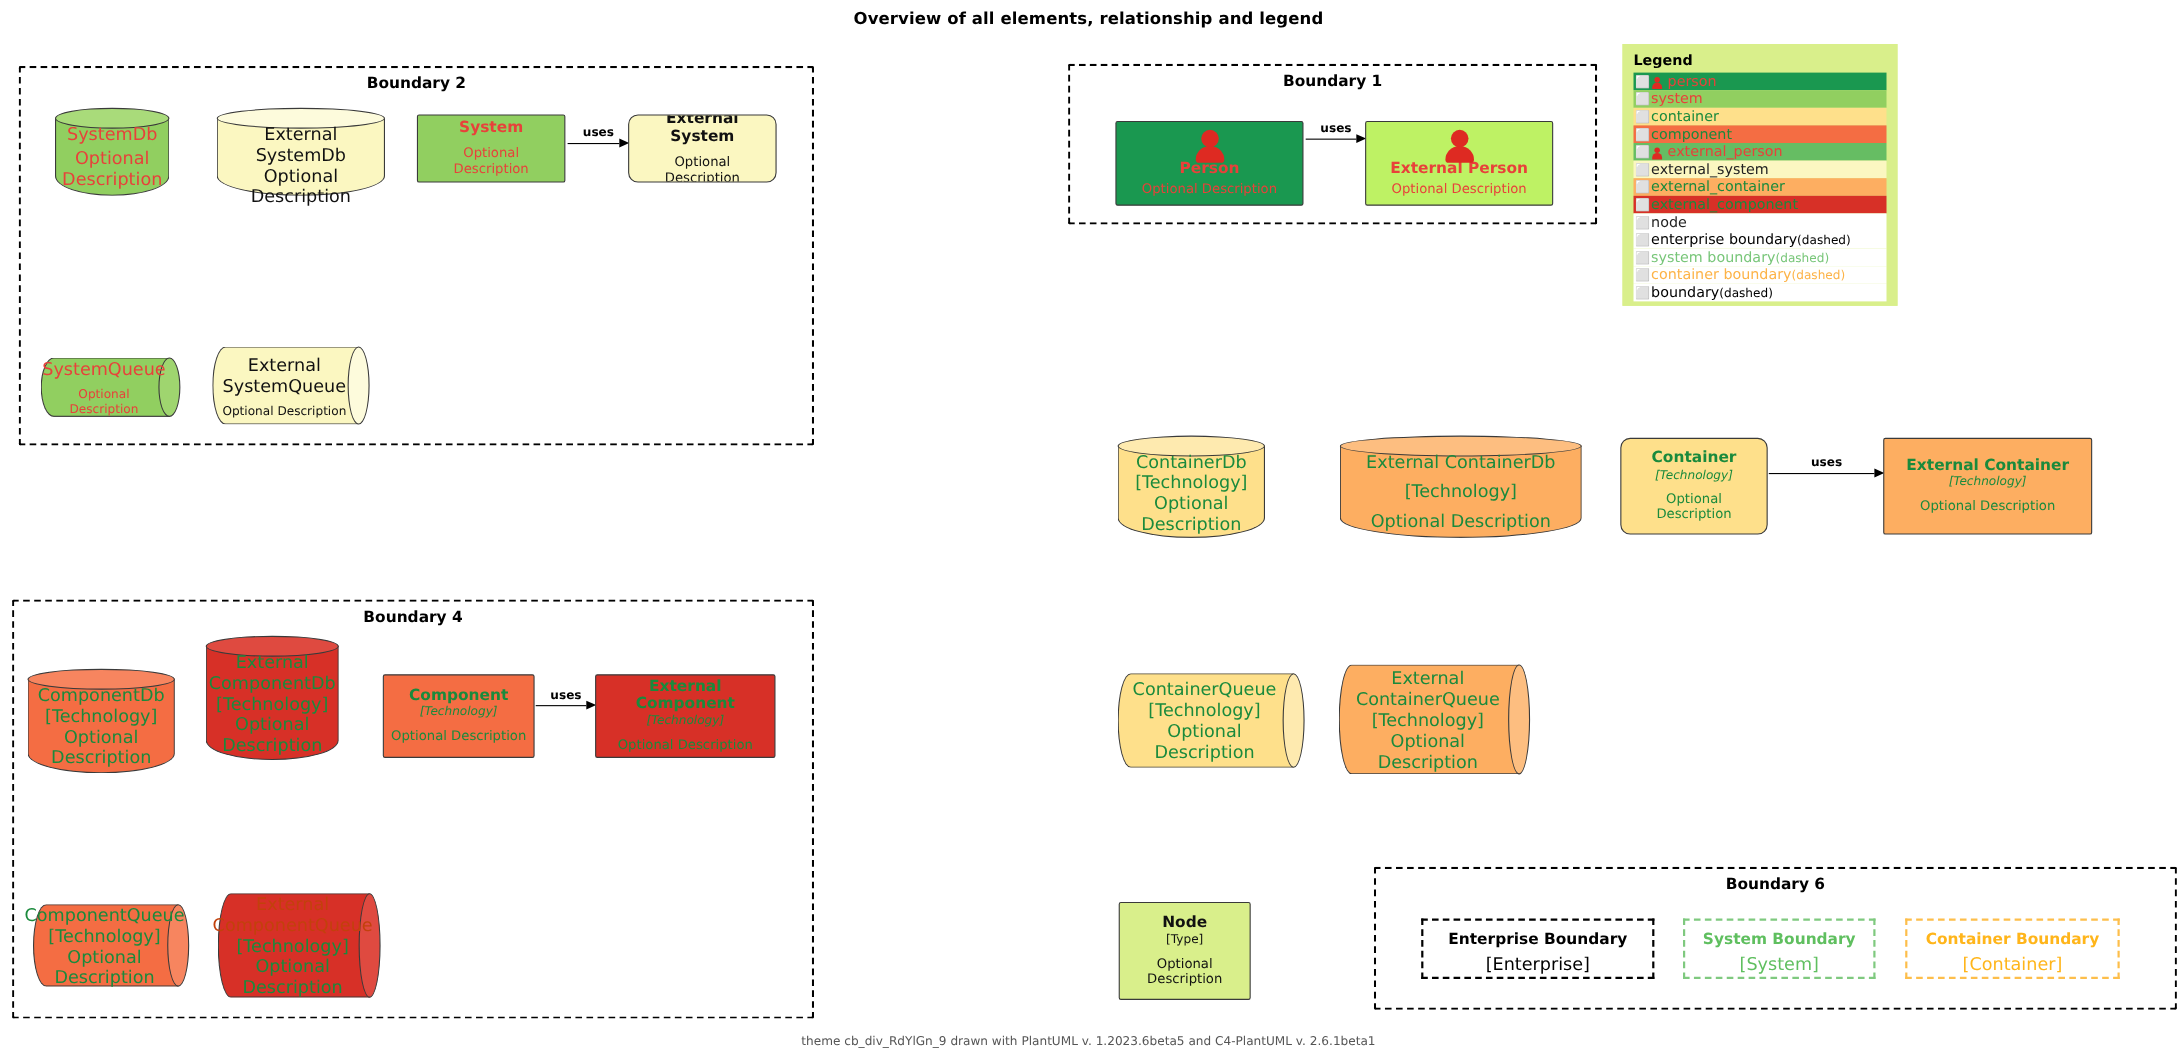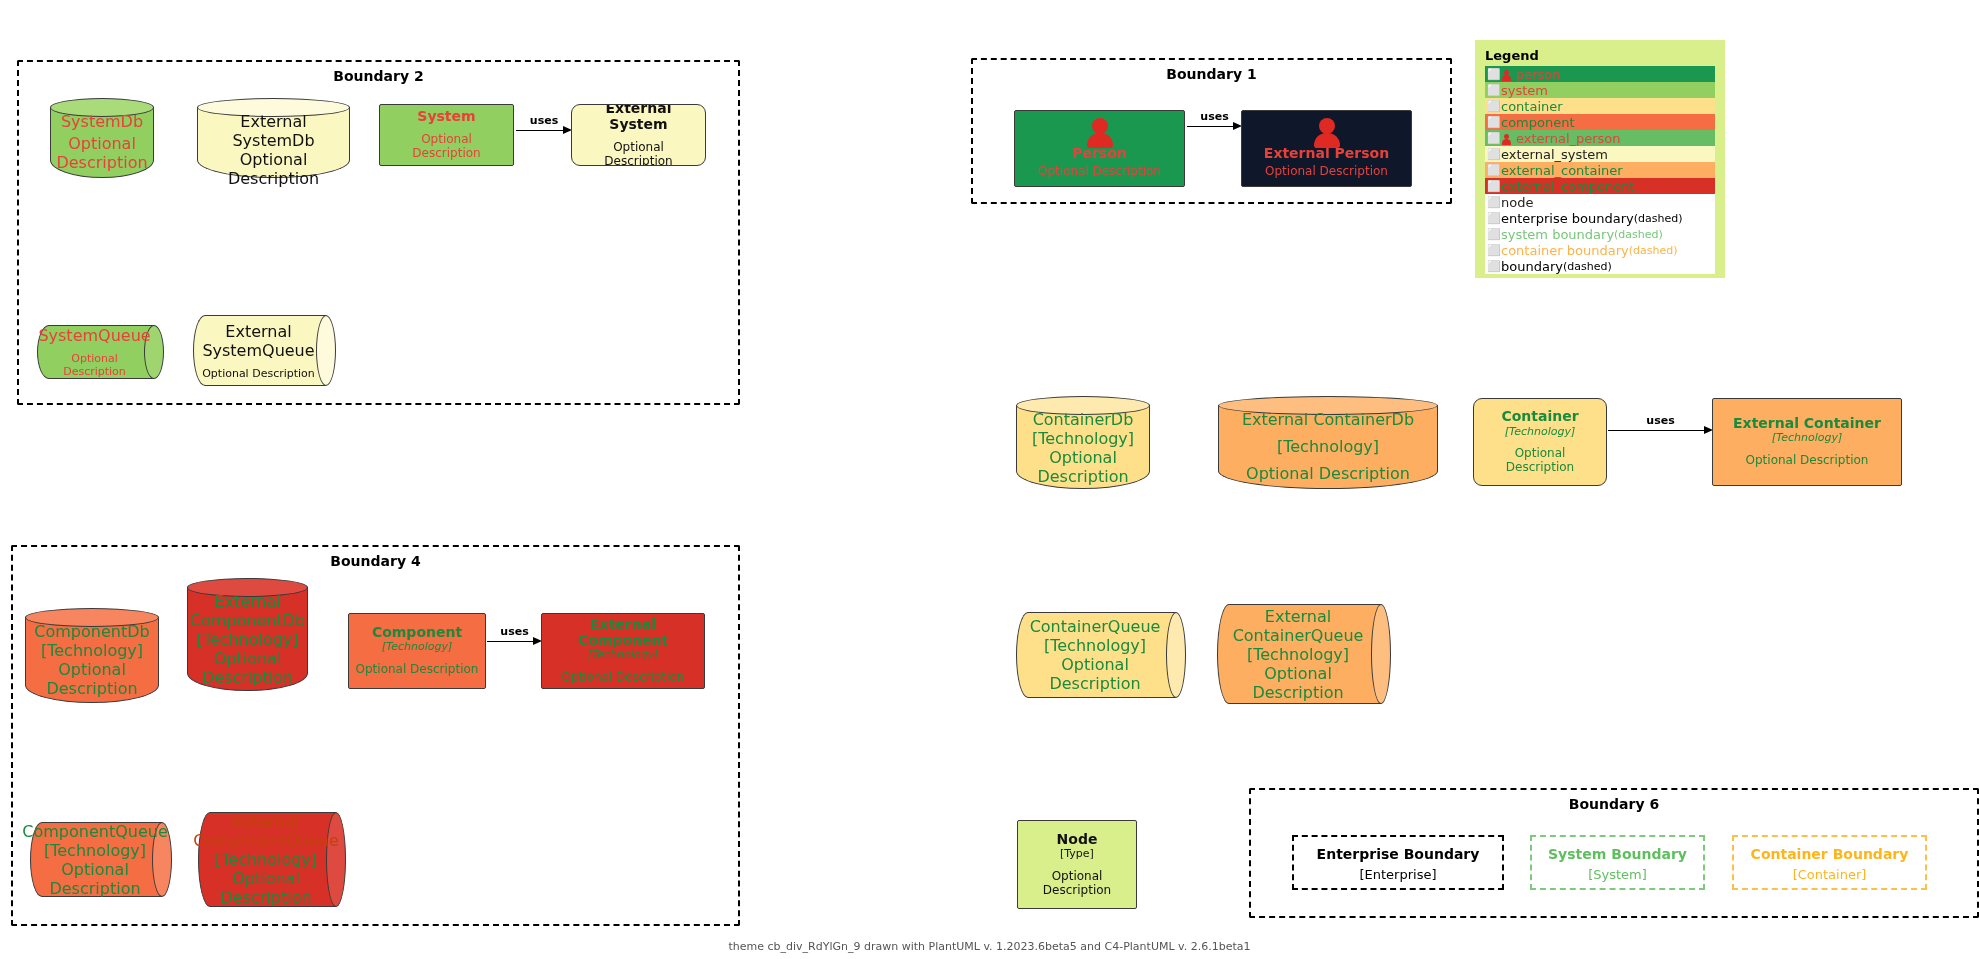--- a/index.html
+++ b/index.html
@@ -47,21 +47,21 @@
     position: absolute;
     border: 2px dashed #000000;
     background: transparent;
   }
   .subboundary .sb-title {
     position: absolute; left: 0; top: 9px; width: 100%;
     text-align: center; font-size: 14px; font-weight: bold; color: #000;
   }
   .subboundary .sb-type {
     position: absolute; left: 0; top: 30px; width: 100%;
-    text-align: center; font-size: 13px; color: #000;
+    text-align: center; font-size: 16px; color: #000;
   }
   .subboundary.green { border-color: #7FC97F; }
   .subboundary.green .sb-title, .subboundary.green .sb-type { color: #5FBF5F; }
   .subboundary.orange { border-color: #FDBE4B; }
   .subboundary.orange .sb-title, .subboundary.orange .sb-type { color: #FFB51A; }
 
   
   .elem {
     position: absolute;
     border: 1px solid #3A3A3A;
@@ -197,20 +197,21 @@
     left: 1px; top: 5px; width: 9px; height: 6px;
     border-top-left-radius: 5px; border-top-right-radius: 5px;
   }
   #legend .lg-dim { font-size: 11px; }
 </style>
 </head>
 <body>
 
 <div id="canvas">
 
+  <div class="diagram-title">Overview of all elements, relationship and legend</div>
 
   <div class="boundary" style="left:17px; top:60px; width:723px; height:345px;">
     <div class="boundary-label">Boundary 2</div>
   </div>
 
   <div class="cyl" style="left:50px; top:98px; width:104px; height:80px;">
     <div class="cyl-body" style="background:#91CF60;"></div>
     <div class="cyl-top" style="background:#A9DB7A;"></div>
     <div class="cyl-text">
       <div class="e-name" style="color:#E8413A;">SystemDb</div>
@@ -335,21 +336,21 @@
     <div class="e-name" style="color:#E8413A; margin-top:-3px;">Person</div>
     <div class="e-desc" style="color:#E8413A; margin-top:3px;">Optional Description</div>
   </div>
 
   <div class="rel" style="left:1187px; top:116px; width:55px; height:20px;">
     <div class="rel-line" style="width:46px;"></div>
     <div class="rel-head"></div>
     <div class="rel-label">uses</div>
   </div>
 
-  <div class="elem shape-box" style="left:1241px; top:110px; width:171px; height:77px; background:#0f172a;">
+  <div class="elem shape-box" style="left:1241px; top:110px; width:171px; height:77px; background:#bef264;">
     <div class="person-icon">
       <div class="p-head"></div>
       <div class="p-body"></div>
     </div>
     <div class="e-name" style="color:#E8413A; margin-top:-3px;">External Person</div>
     <div class="e-desc" style="color:#E8413A; margin-top:3px;">Optional Description</div>
   </div>
 
 
   <div class="cyl" style="left:1016px; top:396px; width:134px; height:93px;">

